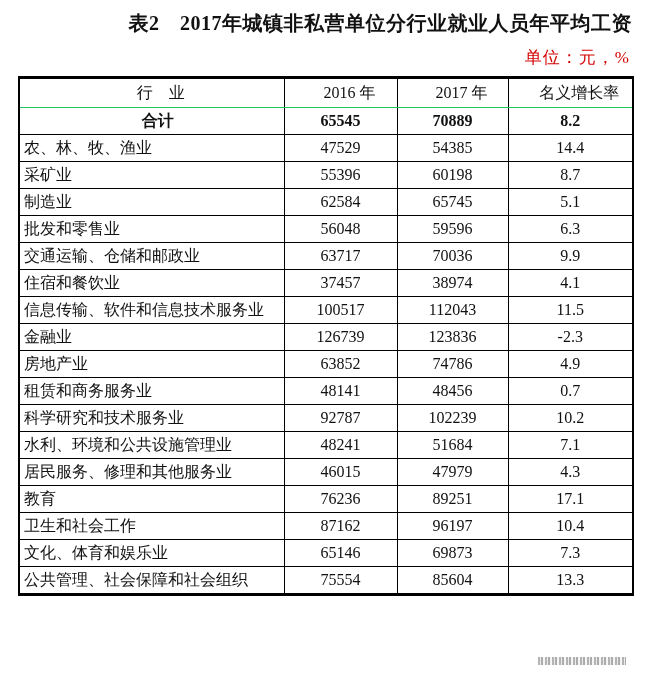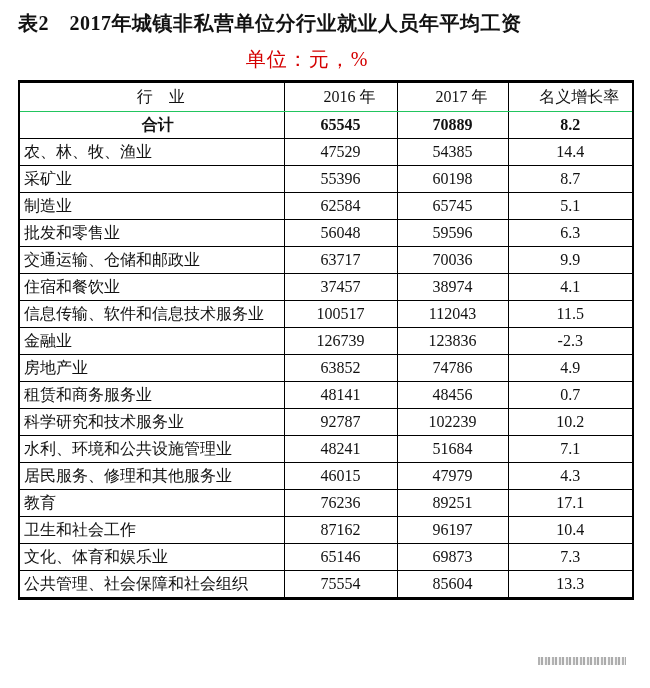--- a/index.html
+++ b/index.html
@@ -13,32 +13,32 @@
     color: #111111;
   }
   .page {
     position: relative;
     width: 650px;
     height: 688px;
     box-sizing: border-box;
     padding: 8px 18px 0 18px;
   }
   .title {
-    text-align: left;
+    text-align: right;
     font-weight: bold;
     font-size: 20px;
     letter-spacing: 0.5px;
     margin-top: 2px;
     white-space: nowrap;
   }
   .unit-note {
-    text-align: center;
-    font-size: 20px;
+    text-align: right;
+    font-size: 17px;
     color: var(--accent, #d40000);
-    margin: 9px 36px 7px 0;
+    margin: 9px 2px 7px 0;
     letter-spacing: 1px;
   }
   table.wage-table {
     border-collapse: collapse;
     width: 614px;
     table-layout: fixed;
     border-top: 3px solid #000;
     border-bottom: 3px solid #000;
     border-left: 2px solid #000;
     border-right: 2px solid #000;

